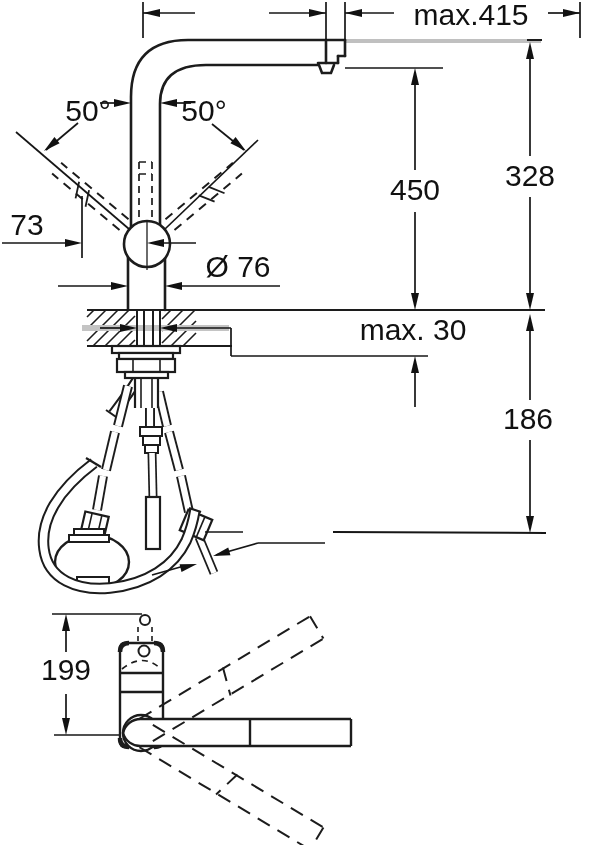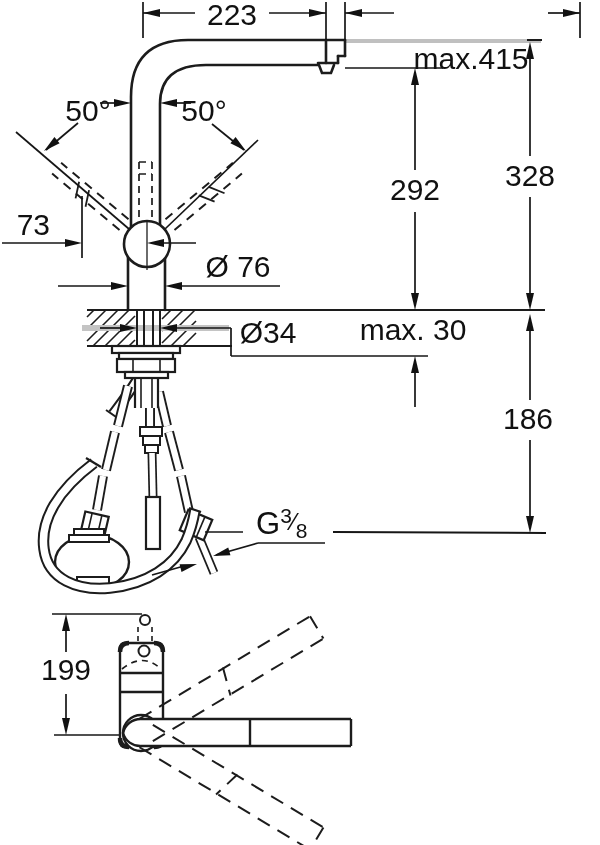--- a/index.html
+++ b/index.html
@@ -282,28 +282,23 @@
     </g>
     <g transform="translate(141,733) rotate(31)" stroke="#1c1c1c" stroke-width="2" fill="none" stroke-dasharray="14 9">
       <line x1="6" y1="-13" x2="205" y2="-13"></line>
       <line x1="6" y1="13" x2="205" y2="13"></line>
       <line x1="205" y1="-13" x2="205" y2="13"></line>
       <line x1="104" y1="-14" x2="96" y2="14"></line>
     </g>
   </g>
 </svg>
 
-  <div class="lbl" style="left:197px;top:0px;width:70px;">223</div>
-  <div class="lbl" style="left:396px;top:0px;width:150px;margin-top:44px;">max.415</div>
+  <div class="lbl" style="left:396px;top:0px;width:150px;">max.415</div>
   <div class="lbl" style="left:56px;top:96px;width:64px;">50°</div>
   <div class="lbl" style="left:172px;top:96px;width:64px;">50°</div>
-  <div class="lbl" style="left:4px;top:210px;width:46px;text-align:right;">73</div>
+  <div class="lbl" style="left:4px;top:210px;width:46px;">73</div>
   <div class="lbl" style="left:196px;top:252px;width:84px;">Ø 76</div>
-  <div class="lbl" style="left:231px;top:318px;width:74px;">Ø34</div>
   <div class="lbl" style="left:352px;top:315px;width:122px;">max. 30</div>
-  <div class="lbl" style="left:383px;top:175px;width:64px;">292</div>
+  <div class="lbl" style="left:383px;top:175px;width:64px;">450</div>
   <div class="lbl" style="left:499px;top:161px;width:62px;">328</div>
   <div class="lbl" style="left:497px;top:404px;width:62px;">186</div>
   <div class="lbl" style="left:34px;top:655px;width:64px;">199</div>
-  <div class="lbl thread" style="left:256px;top:505px;width:72px;text-align:left;">
-    <span>G</span><span class="sup">3</span><span class="sl">⁄</span><span class="sub">8</span>
-  </div>
 </div>
 
 </body></html>

